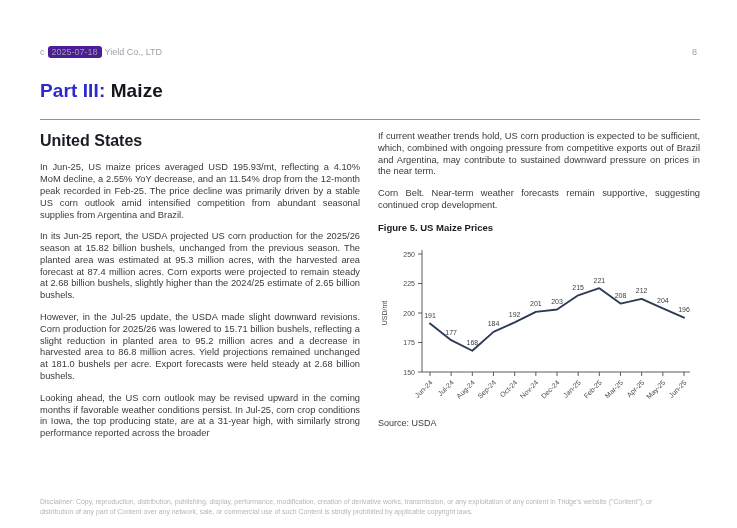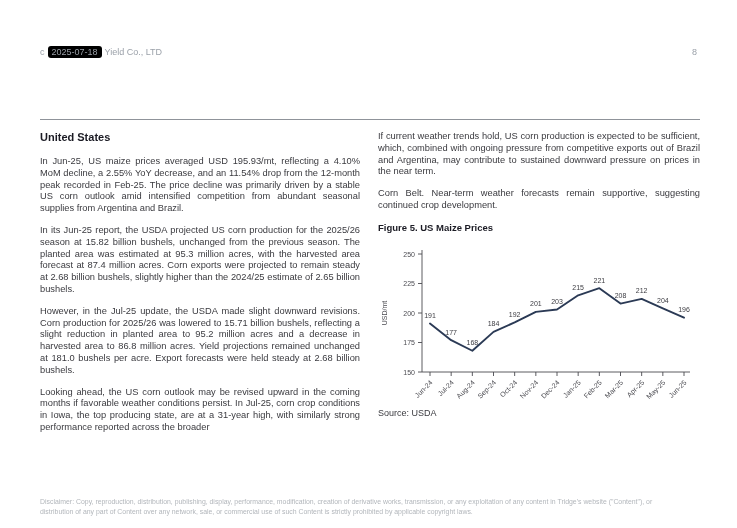--- a/index.html
+++ b/index.html
@@ -14,21 +14,21 @@
   }
   
   .header {
     position: absolute;
     left: 40px; right: 40px; top: 46px;
     display: flex; justify-content: space-between; align-items: center;
     font-size: 9px; color: #9ba1a9;
   }
   .header-left { display: flex; align-items: center; gap: 3px; }
   .date-pill {
-    background: #000000;
+    background: #4c1d95;
     color: #999fa7;
     border-radius: 3px;
     padding: 1px 4px;
   }
   .page-number { color: #9ba1a9; }
   
   .title {
     position: absolute;
     left: 40px; top: 80px;
     font-size: 19px; font-weight: bold; letter-spacing: .1px;
@@ -41,31 +41,31 @@
     background: #8f939a;
   }
   
   .col {
     position: absolute; top: 131px;
     font-size: 9.3px; line-height: 1.27; color: #3a3a3f;
   }
   .col-left  { left: 40px;  width: 320px; }
   .col-right { left: 378px; width: 322px; }
   .section-heading {
-    font-size: 11px; font-weight: bold; color: #1b1b24;
+    font-size: 16px; font-weight: bold; color: #1b1b24;
     margin-bottom: 11px;
   }
   .para { text-align: justify; margin-bottom: 10px; }
   .figure-caption {
     font-size: 9.5px; font-weight: bold; color: #1b1b24;
     margin-top: 3px; margin-bottom: 6px;
   }
   .chart-wrap { width: 322px; height: 168px; }
   .chart-wrap svg { display: block; }
-  .source { font-size: 9px; color: #3a3a3f; }
+  .source { font-size: 9px; color: #3a3a3f; margin-top: 10px; }
   
   .footer {
     position: absolute;
     left: 40px; top: 497px; width: 625px;
     font-size: 6.9px; line-height: 1.5; color: #b2b6bb;
   }
 </style>
 </head>
 <body>
 
@@ -73,20 +73,23 @@
 
   <div class="header">
     <div class="header-left">
       <span>c</span>
       <span class="date-pill">2025-07-18</span>
       <span>Yield Co., LTD</span>
     </div>
     <div class="page-number">8</div>
   </div>
 
+  <div class="title">
+    <span class="part">Part III:</span><span> Maize</span>
+  </div>
 
   <div class="rule"></div>
 
   <div class="col col-left">
     <div class="section-heading">United States</div>
     <p class="para">In Jun-25, US maize prices averaged USD 195.93/mt, reflecting a 4.10% MoM decline, a 2.55% YoY decrease, and an 11.54% drop from the 12-month peak recorded in Feb-25. The price decline was primarily driven by a stable US corn outlook amid intensified competition from abundant seasonal supplies from Argentina and Brazil.</p>
     <p class="para">In its Jun-25 report, the USDA projected US corn production for the 2025/26 season at 15.82 billion bushels, unchanged from the previous season. The planted area was estimated at 95.3 million acres, with the harvested area forecast at 87.4 million acres. Corn exports were projected to remain steady at 2.68 billion bushels, slightly higher than the 2024/25 estimate of 2.65 billion bushels.</p>
     <p class="para">However, in the Jul-25 update, the USDA made slight downward revisions. Corn production for 2025/26 was lowered to 15.71 billion bushels, reflecting a slight reduction in planted area to 95.2 million acres and a decrease in harvested area to 86.8 million acres. Yield projections remained unchanged at 181.0 bushels per acre. Export forecasts were held steady at 2.68 billion bushels.</p>
     <p class="para">Looking ahead, the US corn outlook may be revised upward in the coming months if favorable weather conditions persist. In Jul-25, corn crop conditions in Iowa, the top producing state, are at a 31-year high, with similarly strong performance reported across the broader</p>
   </div>

